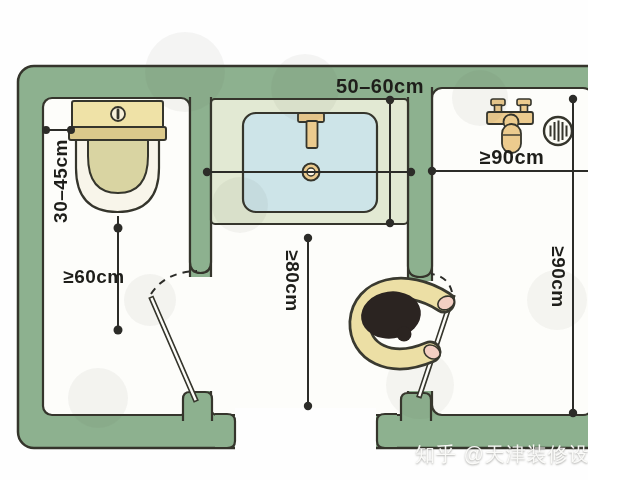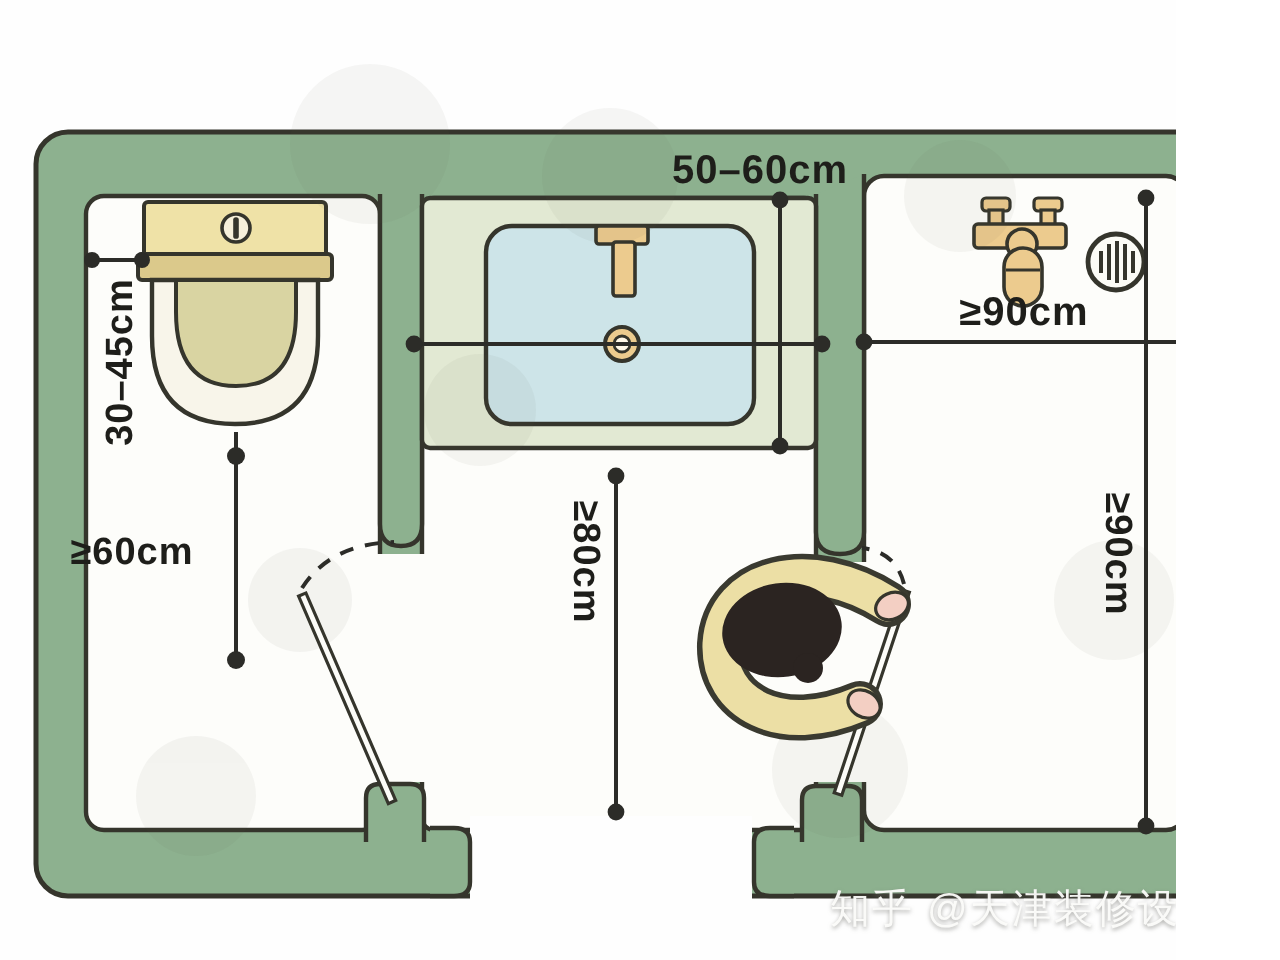--- a/index.html
+++ b/index.html
@@ -134,19 +134,19 @@
     <ellipse cx="391" cy="315" rx="30" ry="23.5" transform="rotate(-8 391 315)" fill="#2B2421"></ellipse>
     <circle cx="404" cy="334" r="7.5" fill="#2B2421"></circle>
     <ellipse cx="446" cy="303" rx="8.5" ry="6.5" transform="rotate(-25 446 303)" fill="#F3CFC3" stroke="#35352C" stroke-width="1.6"></ellipse>
     <ellipse cx="432" cy="352" rx="8.5" ry="6.5" transform="rotate(30 432 352)" fill="#F3CFC3" stroke="#35352C" stroke-width="1.6"></ellipse>
   </g>
 </svg>
 
 <div class="lbl" style="left:380px;top:86px;">50–60cm</div>
 <div class="lbl small rotm90" style="left:61px;top:181px;">30–45cm</div>
 <div class="lbl" style="left:512px;top:157px;">≥90cm</div>
-<div class="lbl small" style="left:66px;top:277px;">≥60cm</div>
+<div class="lbl small" style="left:94px;top:277px;">≥60cm</div>
 <div class="lbl small rot90" style="left:292px;top:281px;">≥80cm</div>
 <div class="lbl small rot90" style="left:558px;top:277px;">≥90cm</div>
 
 <div class="watermark">知乎 @天津装修设计小兔</div>
 
 </div>
 
 </body></html>

